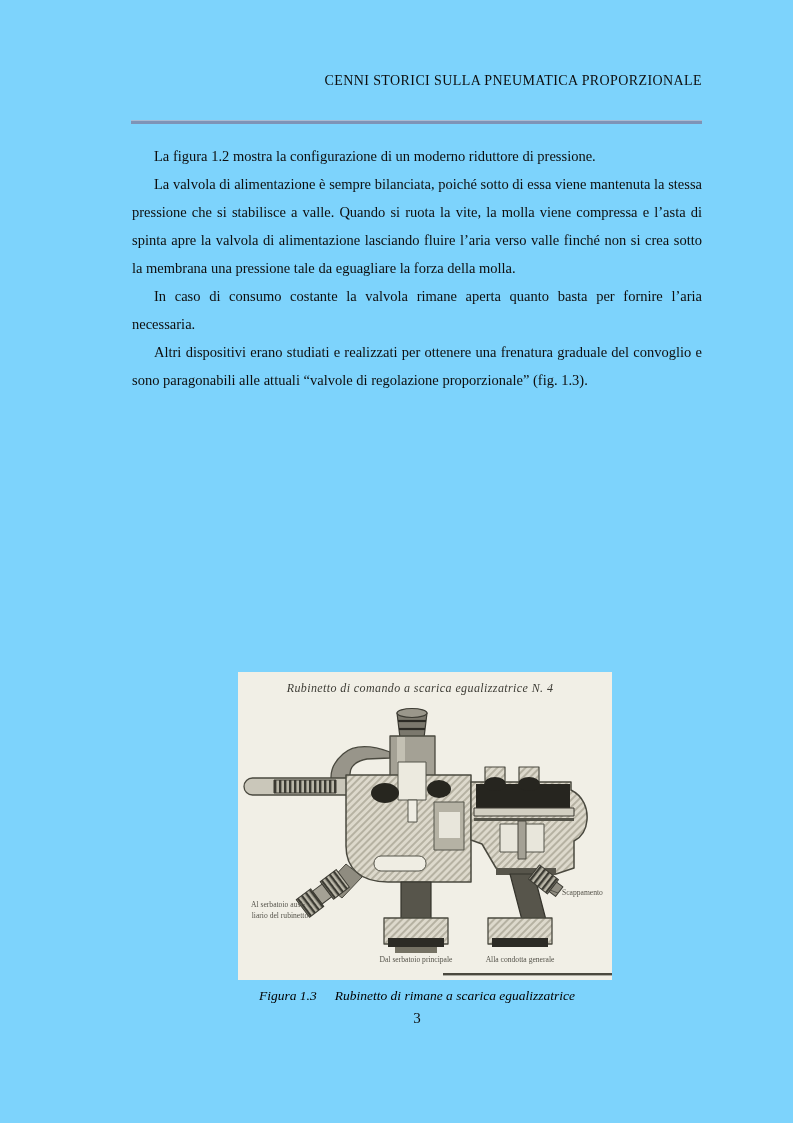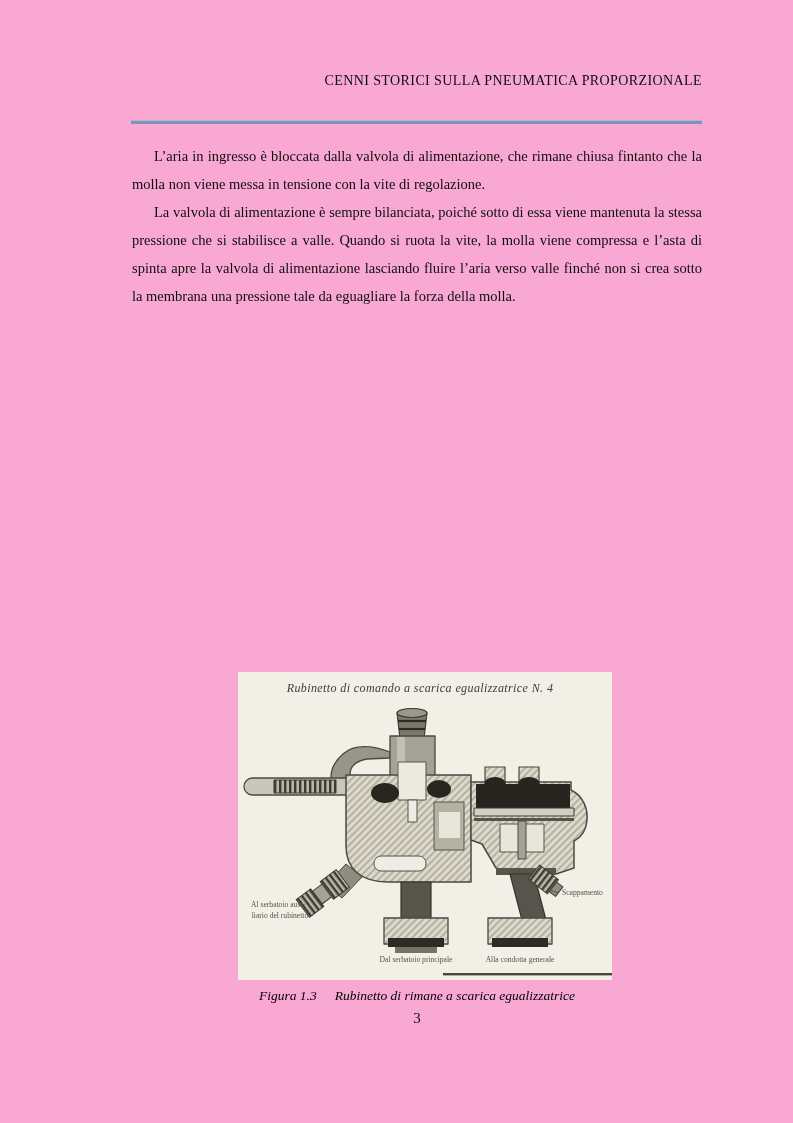--- a/index.html
+++ b/index.html
@@ -1,17 +1,17 @@
 <!DOCTYPE html>
 <html><head>
 <meta charset="utf-8">
 <style>
   html,body { margin:0; padding:0; background:#ffffff; }
   .page {
-    position:relative; width:793px; height:1123px; background:#f9a8d4;
+    position:relative; width:793px; height:1123px; background:#7dd3fc;
     font-family:"Liberation Serif", serif; color:#0e0e0e; overflow:hidden;
   }
   .running-header {
     position:absolute; top:73px; left:132px; width:570px;
     text-align:right; font-size:14px; letter-spacing:0.4px; white-space:nowrap;
   }
   .header-rule {
     position:absolute; top:120px; left:131px; width:571px; height:3px;
     background:#7e93b6; border-top:1px solid #a9bad2;
   }
@@ -42,22 +42,24 @@
 </head>
 <body>
 
 <div class="page">
 
   <div class="running-header">CENNI STORICI SULLA PNEUMATICA PROPORZIONALE</div>
 
   <div class="header-rule"></div>
 
   <div class="text-block">
-    <p>L’aria in ingresso è bloccata dalla valvola di alimentazione, che rimane chiusa fintanto che la molla non viene messa in tensione con la vite di regolazione.</p>
+    <p>La figura 1.2 mostra la configurazione di un moderno riduttore di pressione.</p>
     <p>La valvola di alimentazione è sempre bilanciata, poiché sotto di essa viene mantenuta la stessa pressione che si stabilisce a valle. Quando si ruota la vite, la molla viene compressa e l’asta di spinta apre la valvola di alimentazione lasciando fluire l’aria verso valle finché non si crea sotto la membrana una pressione tale da eguagliare la forza della molla.</p>
+    <p>In caso di consumo costante la valvola rimane aperta quanto basta per fornire l’aria necessaria.</p>
+    <p>Altri dispositivi erano studiati e realizzati per ottenere una frenatura graduale del convoglio e sono paragonabili alle attuali “valvole di regolazione proporzionale” (fig. 1.3).</p>
   </div>
 
   <div class="figure-scan">
     <svg viewBox="0 0 374 308" width="374" height="308">
       <defs>
         <pattern id="hx" width="5" height="5" patternUnits="userSpaceOnUse" patternTransform="rotate(45)">
           <rect width="5" height="5" fill="#ddd9cc"></rect>
           <line x1="1" y1="0" x2="1" y2="5" stroke="#a5a190" stroke-width="1.4"></line>
         </pattern>
         <pattern id="kn" width="5" height="8" patternUnits="userSpaceOnUse">

